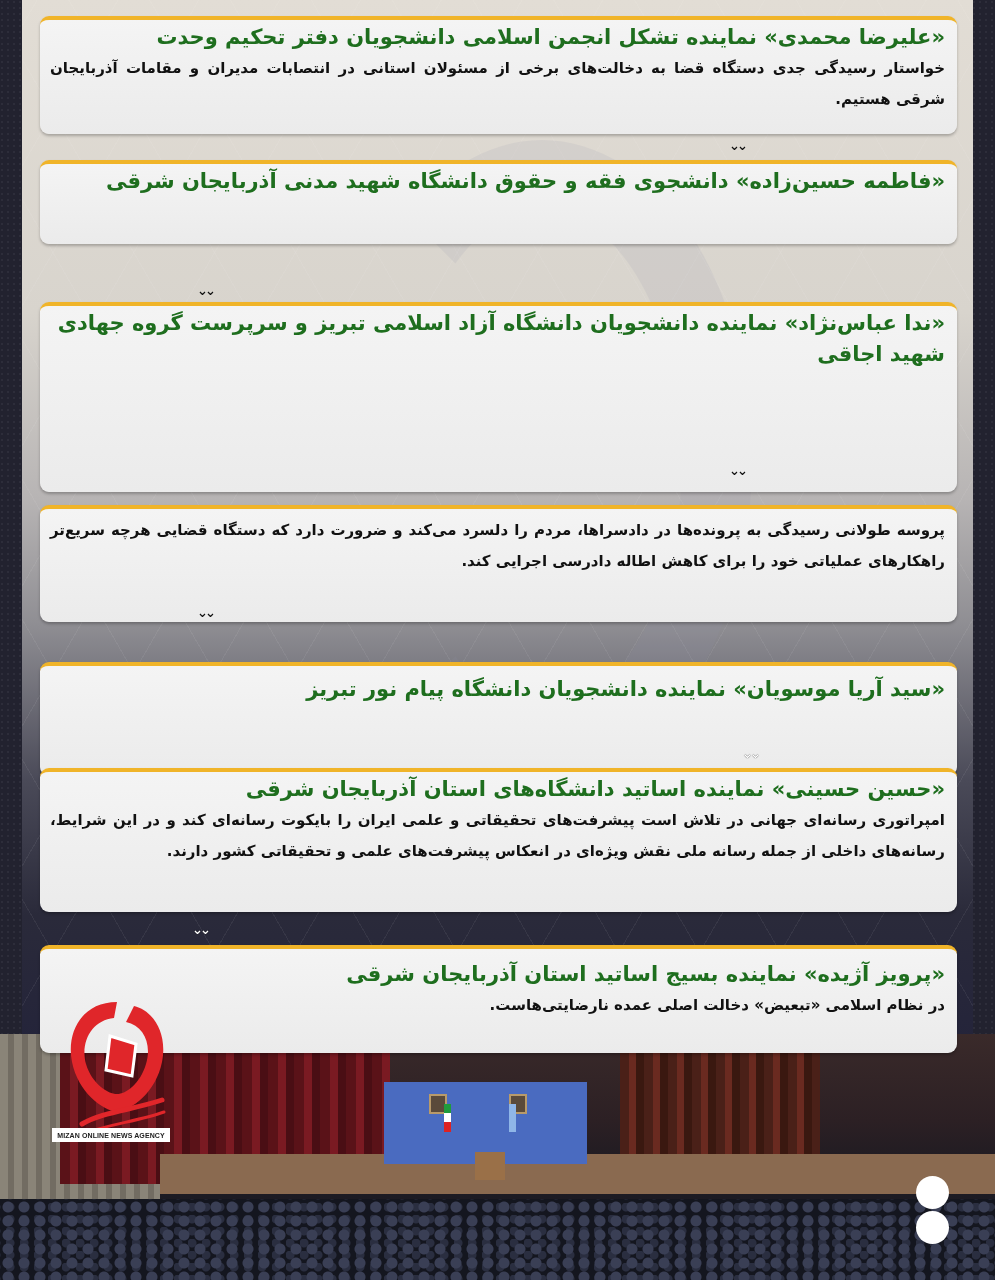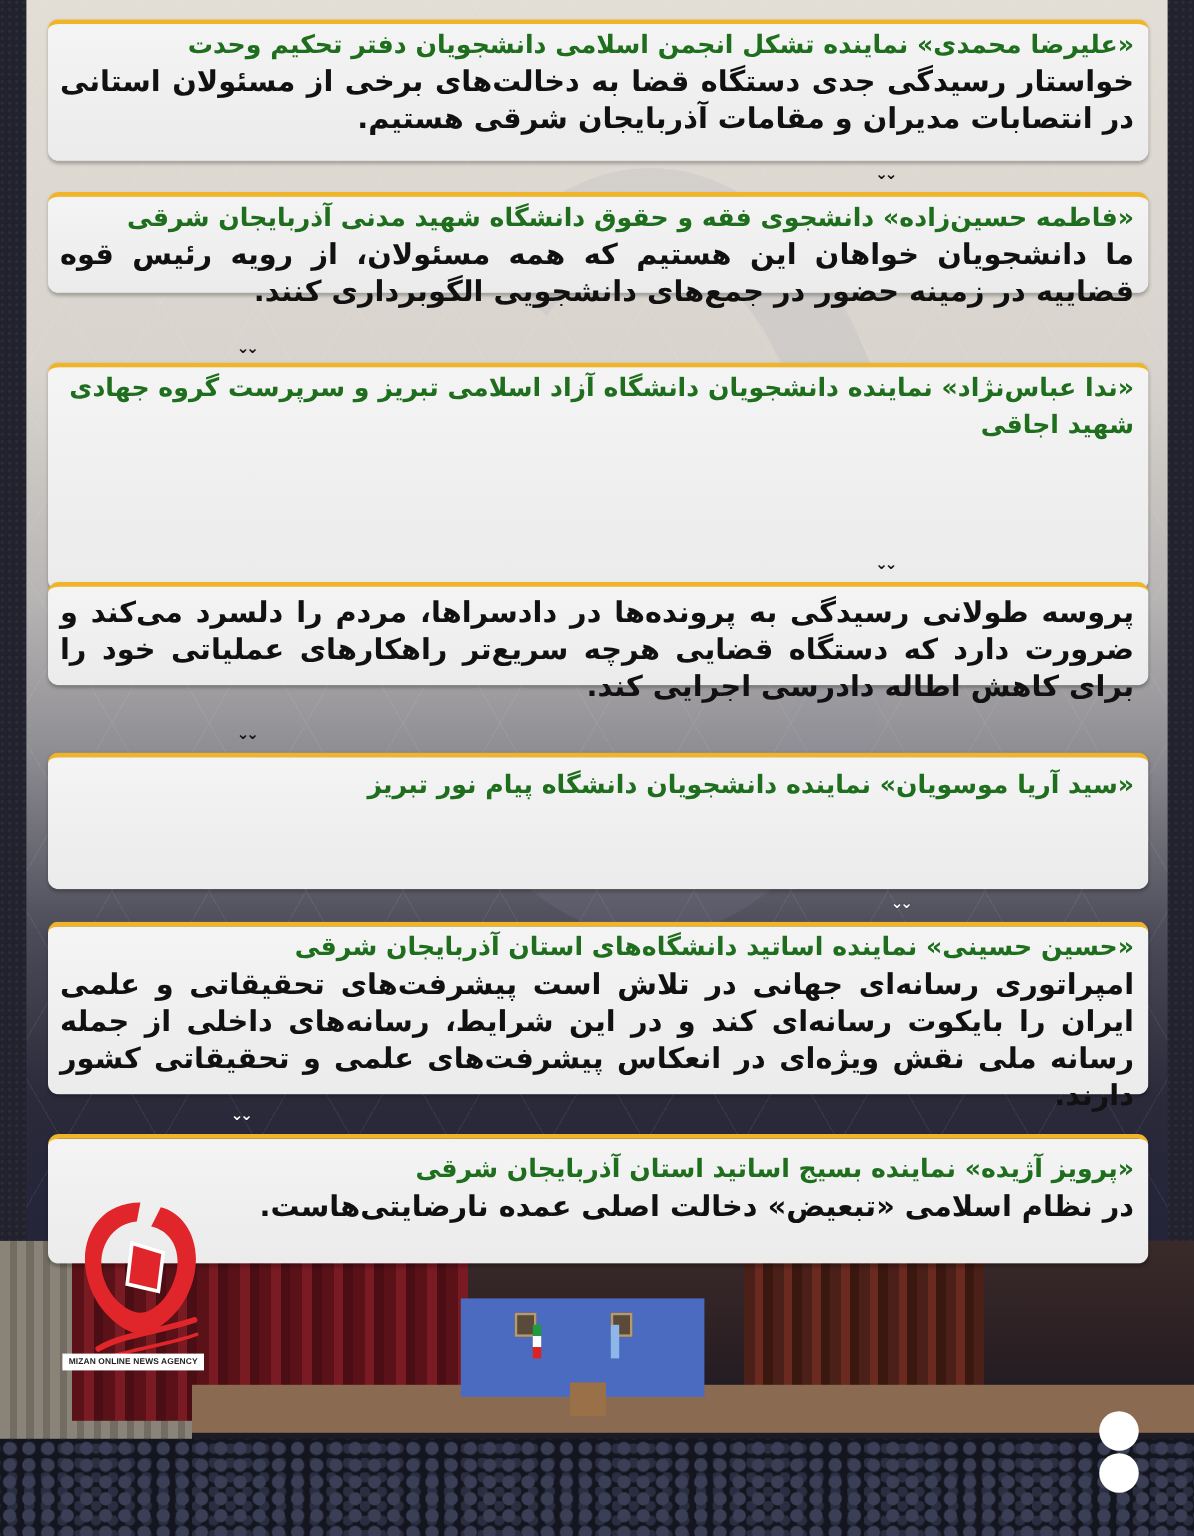--- a/index.html
+++ b/index.html
@@ -91,21 +91,21 @@
       box-shadow: 0 2px 3px rgba(0,0,0,0.25);
       direction: rtl;
       padding: 2px 12px 6px 10px;
       font-family: "DejaVu Sans", sans-serif;
     }
     .card .title {
       color: #1e6e1e; font-weight: bold; font-size: 21px; line-height: 31px;
       text-align: right;
     }
     .card .body {
-      color: #111; font-weight: bold; font-size: 24px; line-height: 31px;
+      color: #111; font-weight: bold; font-size: 15px; line-height: 31px;
       text-align: justify; text-align-last: right;
     }
     .chev {
       position: absolute; width: 26px; height: 12px;
       display: flex; justify-content: center; align-items: center;
       color: #111; font-size: 13px; font-weight: bold; line-height: 12px;
       letter-spacing: -3px;
     }
     .chev.light { color: #fff; text-shadow: 0 0 1px #000; }
   </style>
@@ -135,35 +135,34 @@
 </div>
 
 <div class="card" style="top:16px; height:118px;">
   <div class="title">«علیرضا محمدی» نماینده تشکل انجمن اسلامی دانشجویان دفتر تحکیم وحدت</div>
   <div class="body">خواستار رسیدگی جدی دستگاه قضا به دخالت‌های برخی از مسئولان استانی در انتصابات مدیران و مقامات آذربایجان شرقی هستیم.</div>
 </div>
 <div class="chev" style="left:724px; top:140px;">⌄⌄</div>
 
 <div class="card" style="top:160px; height:84px;">
   <div class="title">«فاطمه حسین‌زاده» دانشجوی فقه و حقوق دانشگاه شهید مدنی آذربایجان شرقی</div>
-  <div class="body">ما دانشجویان خواهان این هستیم که همه مسئولان، از رویه رئیس قوه قضاییه در زمینه حضور در جمع‌های دانشجویی الگوبرداری کنند.</div>
 </div>
 <div class="chev" style="left:192px; top:285px;">⌄⌄</div>
 
 <div class="card" style="top:302px; height:190px;">
   <div class="title">«ندا عباس‌نژاد» نماینده دانشجویان دانشگاه آزاد اسلامی تبریز و سرپرست گروه جهادی شهید اجاقی</div>
 </div>
 <div class="chev" style="left:724px; top:465px;">⌄⌄</div>
 
-<div class="card" style="top:485px; height:86px;">
+<div class="card" style="top:505px; height:117px;">
   <div class="body" style="padding-top:4px;">پروسه طولانی رسیدگی به پرونده‌ها در دادسراها، مردم را دلسرد می‌کند و ضرورت دارد که دستگاه قضایی هرچه سریع‌تر راهکارهای عملیاتی خود را برای کاهش اطاله دادرسی اجرایی کند.</div>
 </div>
 <div class="chev" style="left:192px; top:607px;">⌄⌄</div>
 
-<div class="card" style="top:627px; height:114px;">
+<div class="card" style="top:662px; height:114px;">
   <div class="title" style="padding-top:6px;">«سید آریا موسویان» نماینده دانشجویان دانشگاه پیام نور تبریز</div>
 </div>
 <div class="chev light" style="left:737px; top:748px;">⌄⌄</div>
 
 <div class="card" style="top:768px; height:144px;">
   <div class="title">«حسین حسینی» نماینده اساتید دانشگاه‌های استان آذربایجان شرقی</div>
   <div class="body">امپراتوری رسانه‌ای جهانی در تلاش است پیشرفت‌های تحقیقاتی و علمی ایران را بایکوت رسانه‌ای کند و در این شرایط، رسانه‌های داخلی از جمله رسانه ملی نقش ویژه‌ای در انعکاس پیشرفت‌های علمی و تحقیقاتی کشور دارند.</div>
 </div>
 <div class="chev light" style="left:187px; top:924px;">⌄⌄</div>
 

